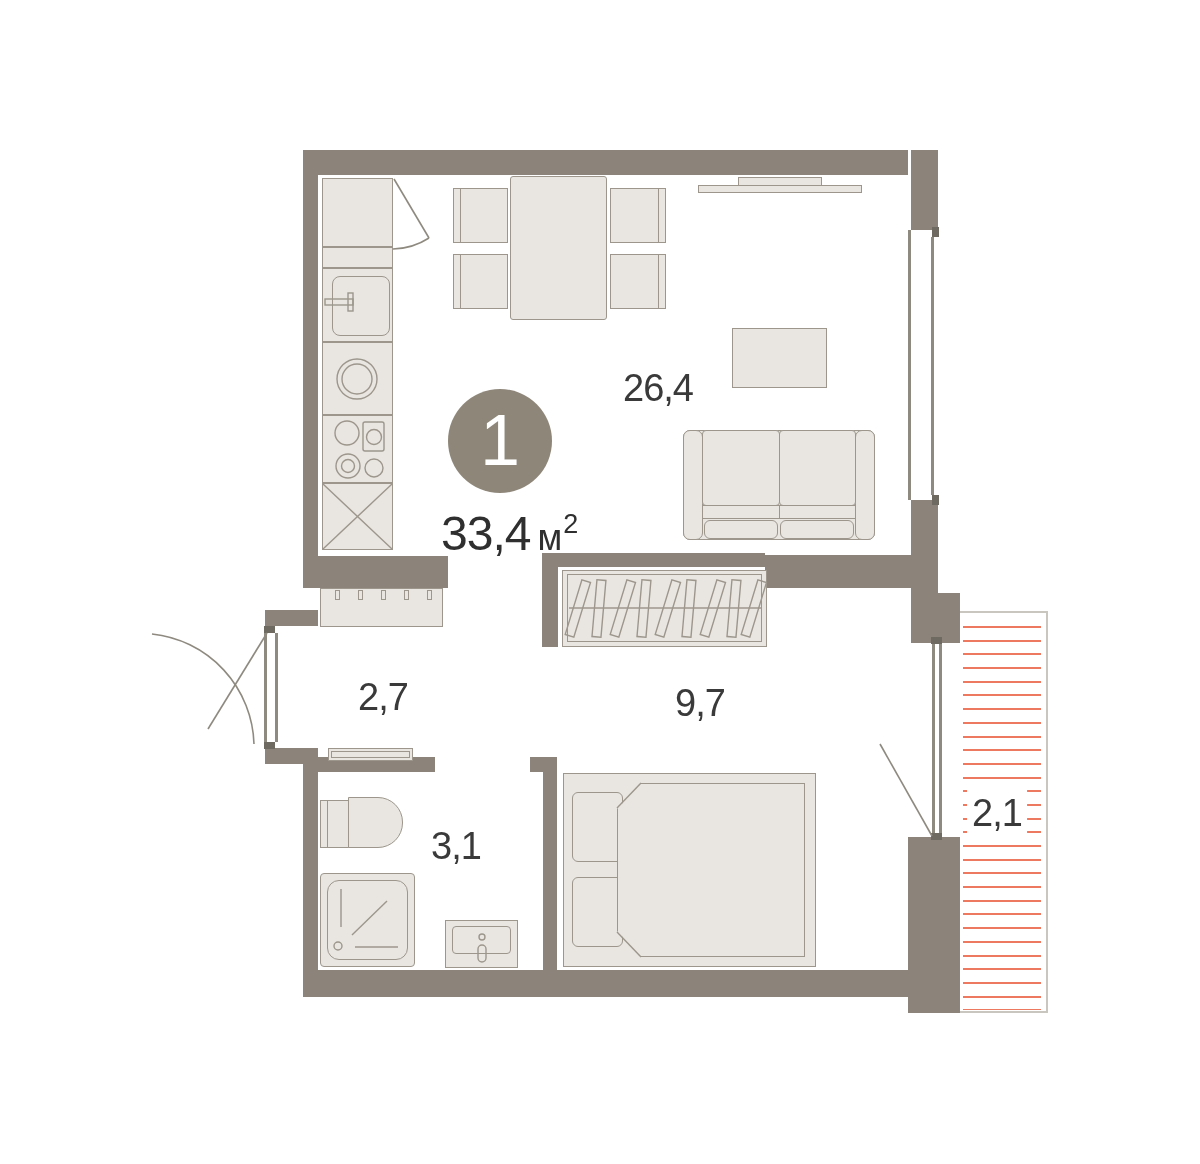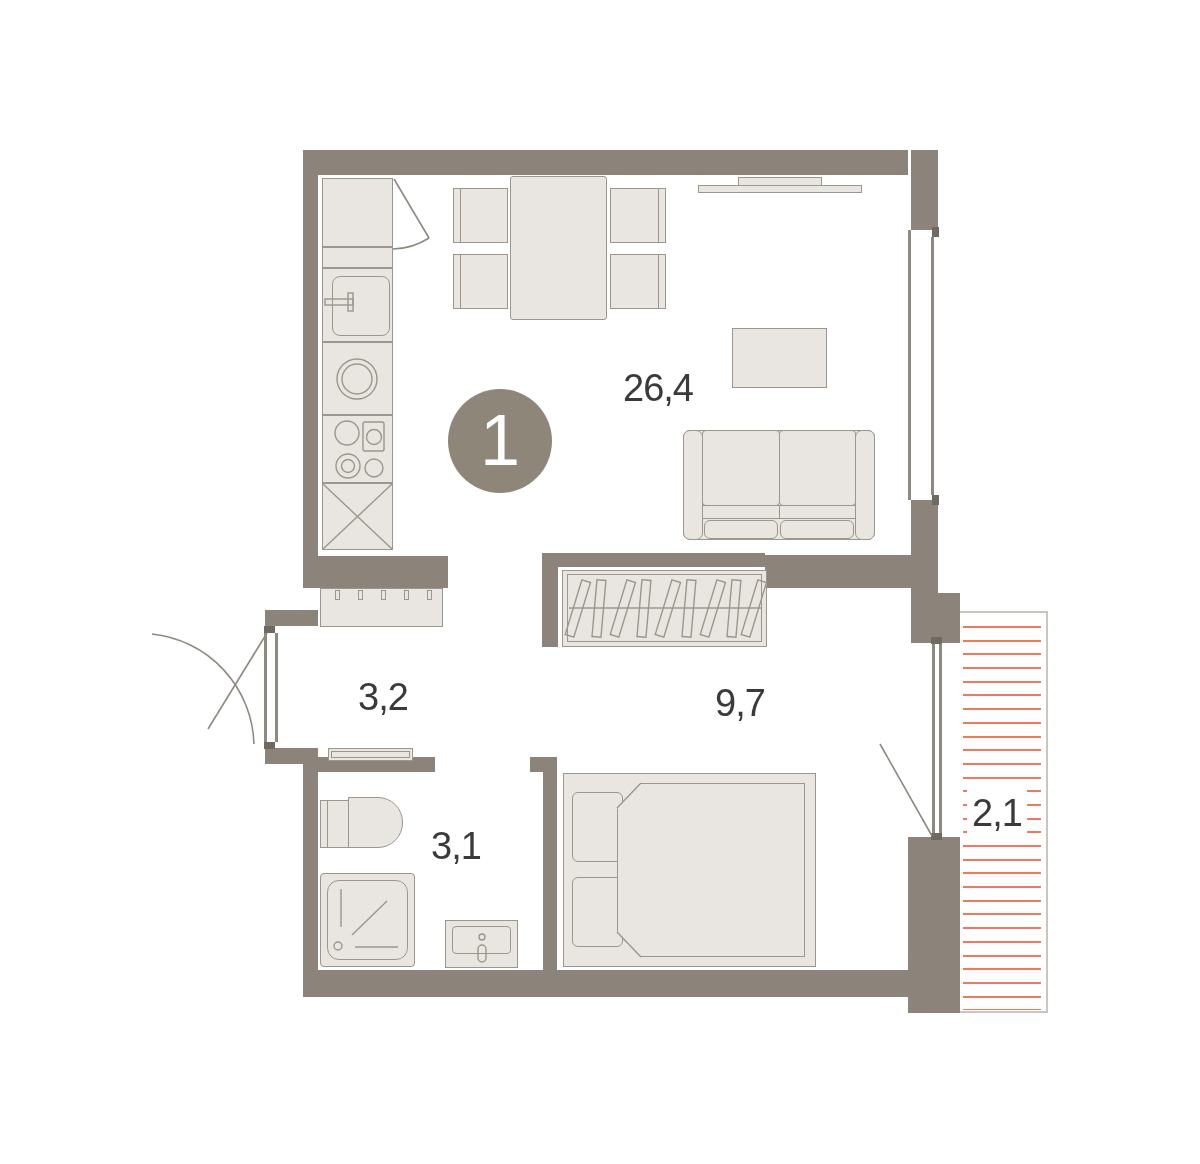--- a/index.html
+++ b/index.html
@@ -243,20 +243,23 @@
     <g>
       <path class="stroke" d="M 617 808 L 641 783"></path>
       <path class="stroke" d="M 617 932 L 641 957"></path>
     </g>
   </svg>
 
   <div id="badge">
     <span>1</span>
   </div>
 
+  <div id="area-label">
+    <span class="val">33,4</span><span class="unit">м</span><span class="sup">2</span>
+  </div>
 
   <div class="room-label" style="left:658px;top:388px;">26,4</div>
-  <div class="room-label" style="left:383px;top:697px;">3,2</div>
-  <div class="room-label" style="left:740px;top:703px;text-align:right;">9,7</div>
+  <div class="room-label" style="left:383px;top:697px;">2,7</div>
+  <div class="room-label" style="left:700px;top:703px;text-align:right;">9,7</div>
   <div class="room-label" style="left:456px;top:846px;">3,1</div>
   <div class="room-label balcony-label" style="left:997px;top:813px;">2,1</div>
 
 </div>
 
 </body></html>

